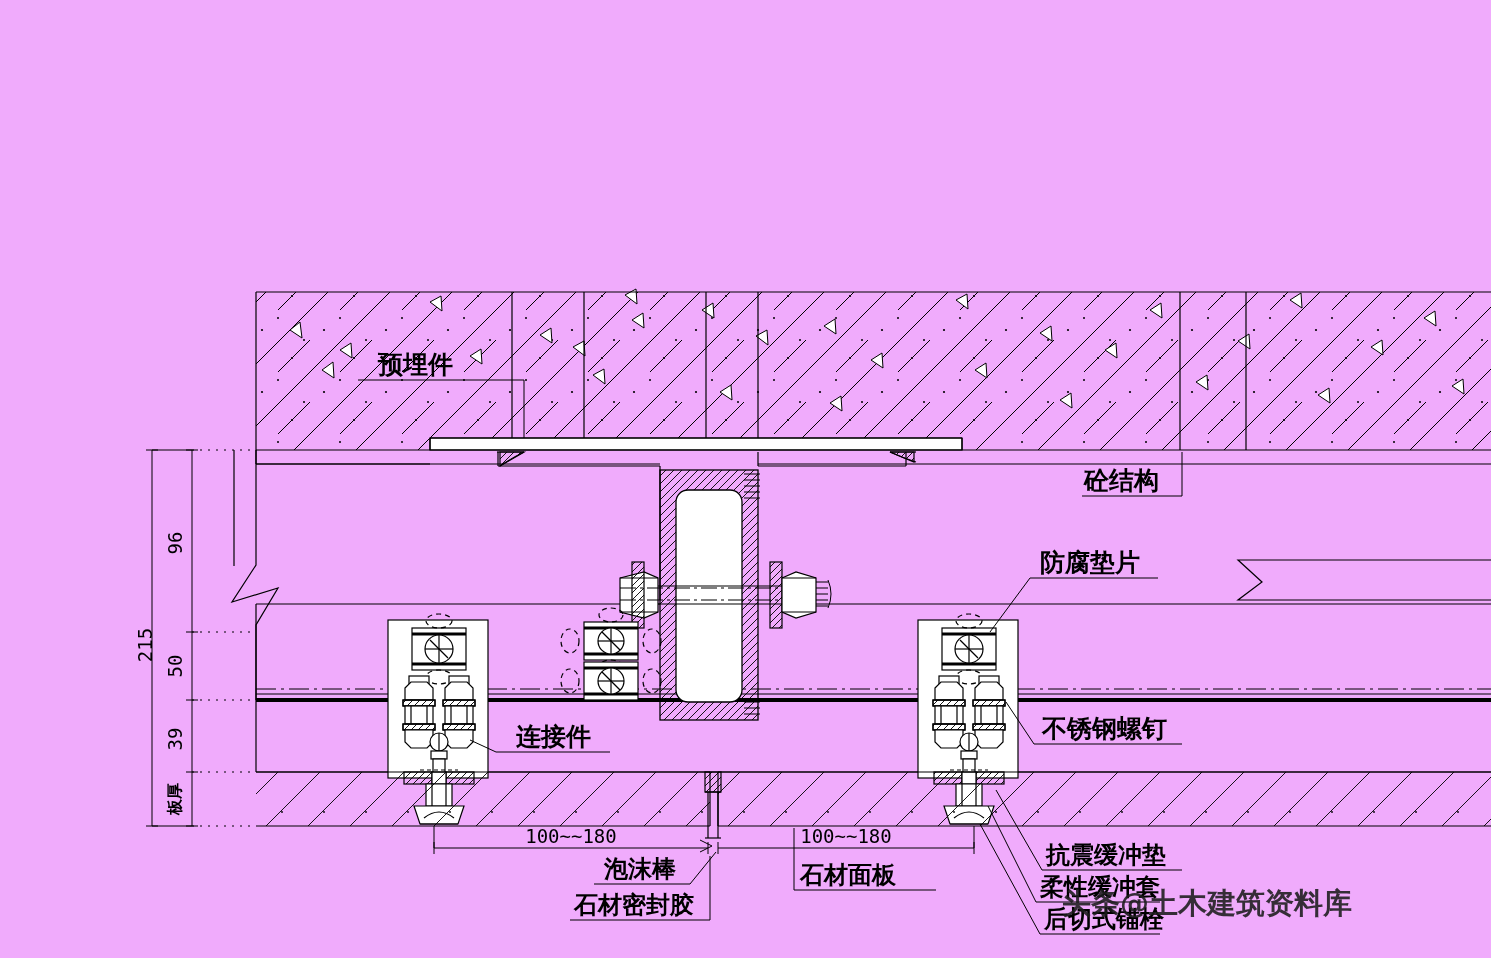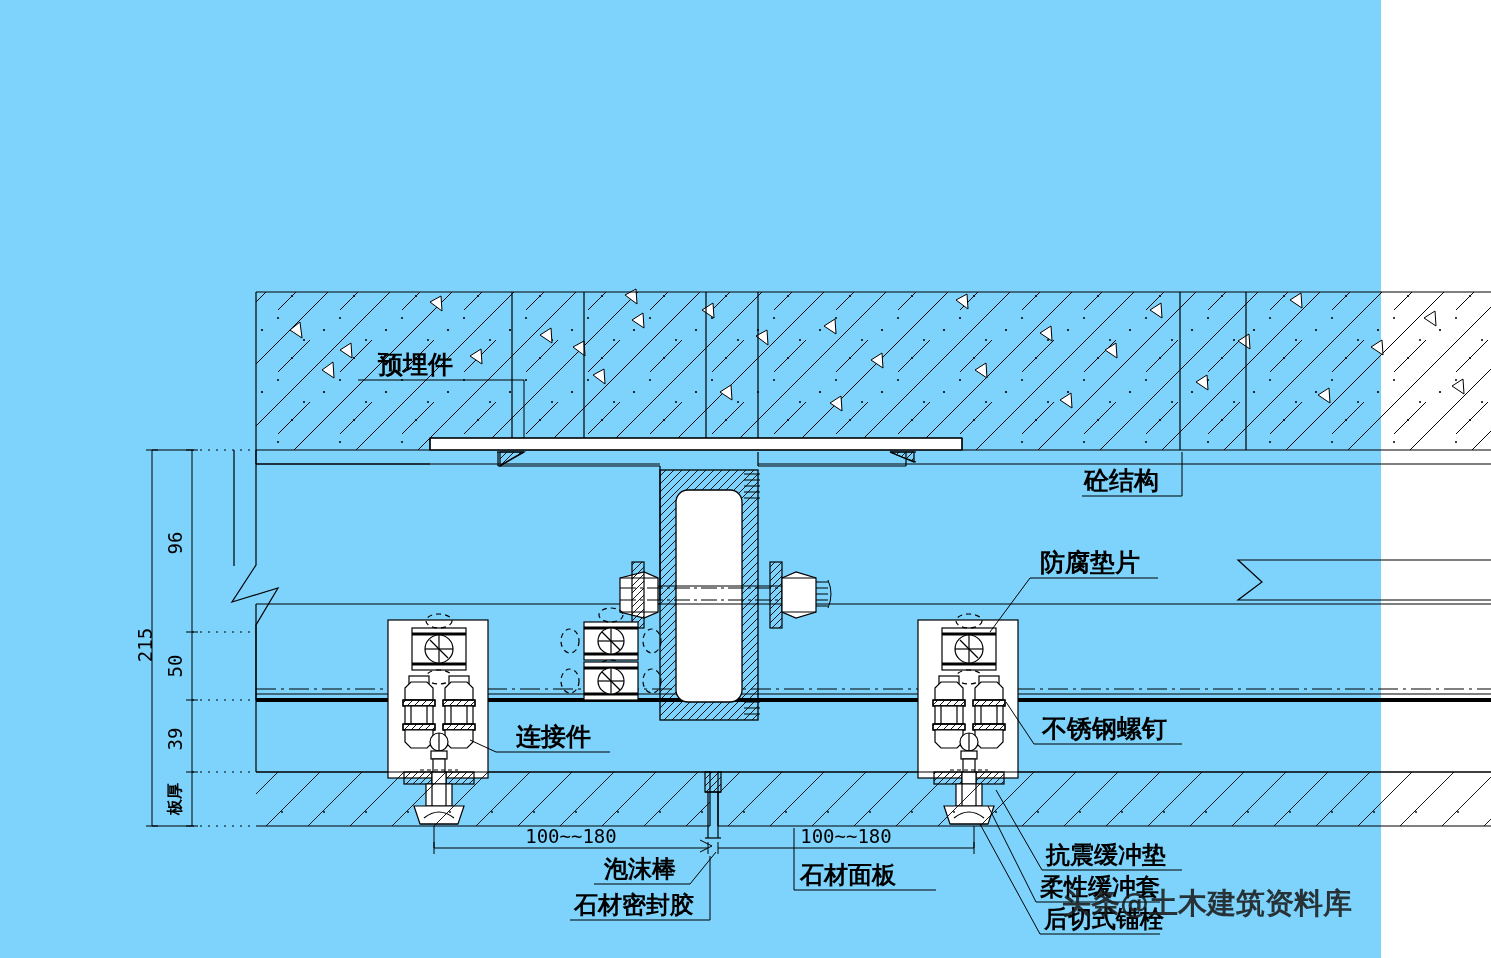--- a/index.html
+++ b/index.html
@@ -1,18 +1,18 @@
 <!DOCTYPE html>
 <html><head>
 <meta charset="utf-8">
 <style>
   html,body{margin:0;padding:0;background:#ffffff;}
   body{width:1491px;height:958px;overflow:hidden;
        font-family:"DejaVu Sans","Liberation Sans",sans-serif;}
-  #stage{position:relative;width:1381px;height:958px;background:#7dd3fc;}
+  #stage{position:relative;width:1491px;height:958px;background:#f0abfc;}
   svg#drawing{position:absolute;left:0;top:0;}
   .cn{font-family:"DejaVu Sans","Liberation Sans",sans-serif;font-weight:bold;}
   .dimtxt{font-family:"DejaVu Sans Mono","Liberation Mono",monospace;}
   .wm{position:absolute;font-family:"DejaVu Sans","Liberation Sans",sans-serif;
       font-weight:bold;color:#1c1c1c;white-space:nowrap;}
 </style>
 </head>
 <body>
 
 <div id="stage">

